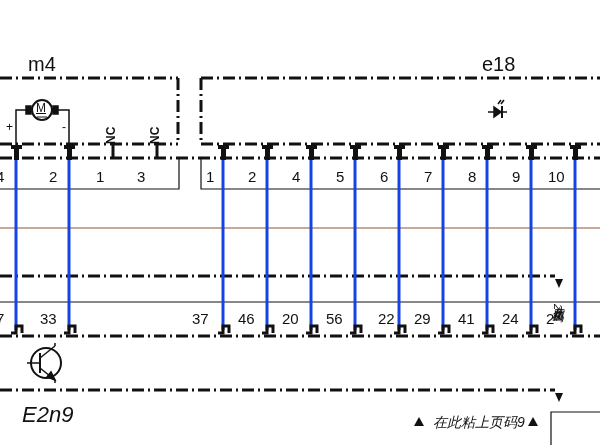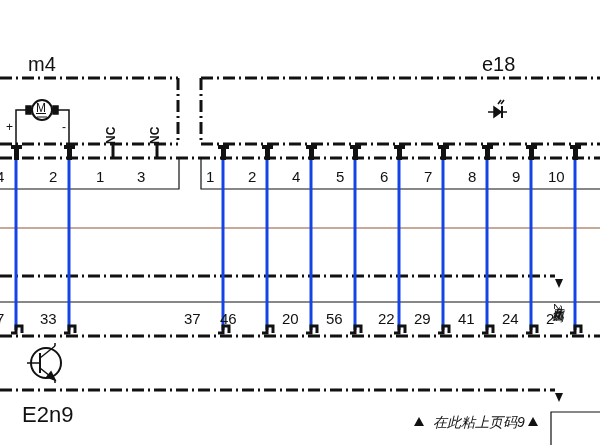--- a/index.html
+++ b/index.html
@@ -162,27 +162,27 @@
 <div class="label" style="left:292px; top:168px;">4</div>
 <div class="label" style="left:336px; top:168px;">5</div>
 <div class="label" style="left:380px; top:168px;">6</div>
 <div class="label" style="left:424px; top:168px;">7</div>
 <div class="label" style="left:468px; top:168px;">8</div>
 <div class="label" style="left:512px; top:168px;">9</div>
 <div class="label" style="left:548px; top:168px;">10</div>
 
 <div class="label" style="left:-4px; top:310px;">7</div>
 <div class="label" style="left:40px; top:310px;">33</div>
-<div class="label" style="left:184px; top:310px;">37</div>
-<div class="label" style="left:220px; top:310px;">46</div>
+<div class="label" style="left:192px; top:310px;">37</div>
+<div class="label" style="left:238px; top:310px;">46</div>
 <div class="label" style="left:282px; top:310px;">20</div>
 <div class="label" style="left:326px; top:310px;">56</div>
 <div class="label" style="left:370px; top:310px;margin-left:8px;">22</div>
 <div class="label" style="left:414px; top:310px;">29</div>
 <div class="label" style="left:458px; top:310px;">41</div>
 <div class="label" style="left:502px; top:310px;">24</div>
 <div class="label" style="left:546px; top:310px;">2</div>
 
 <div class="note" style="left:550px; top:298px; writing-mode:vertical-rl; font-size:11px; letter-spacing:1px;">在此粘上页码2</div>
 
-<div class="bottom-title" style="left:22px; top:402px;">E2n9</div>
+<div class="bottom-title" style="left:22px; top:402px;font-style:italic;">E2n9</div>
 
 <div class="note" style="left:433px; top:414px;">在此粘上页码9</div>
 
 </body></html>

